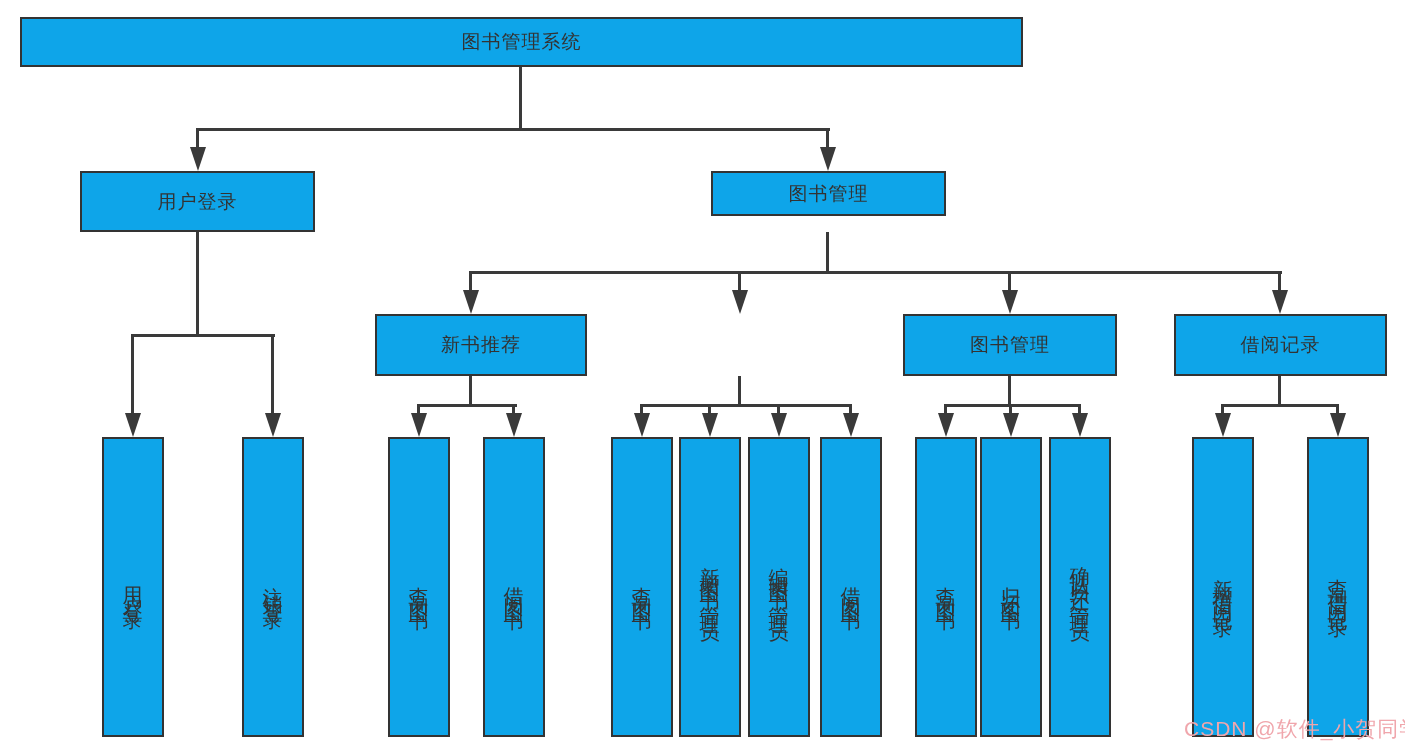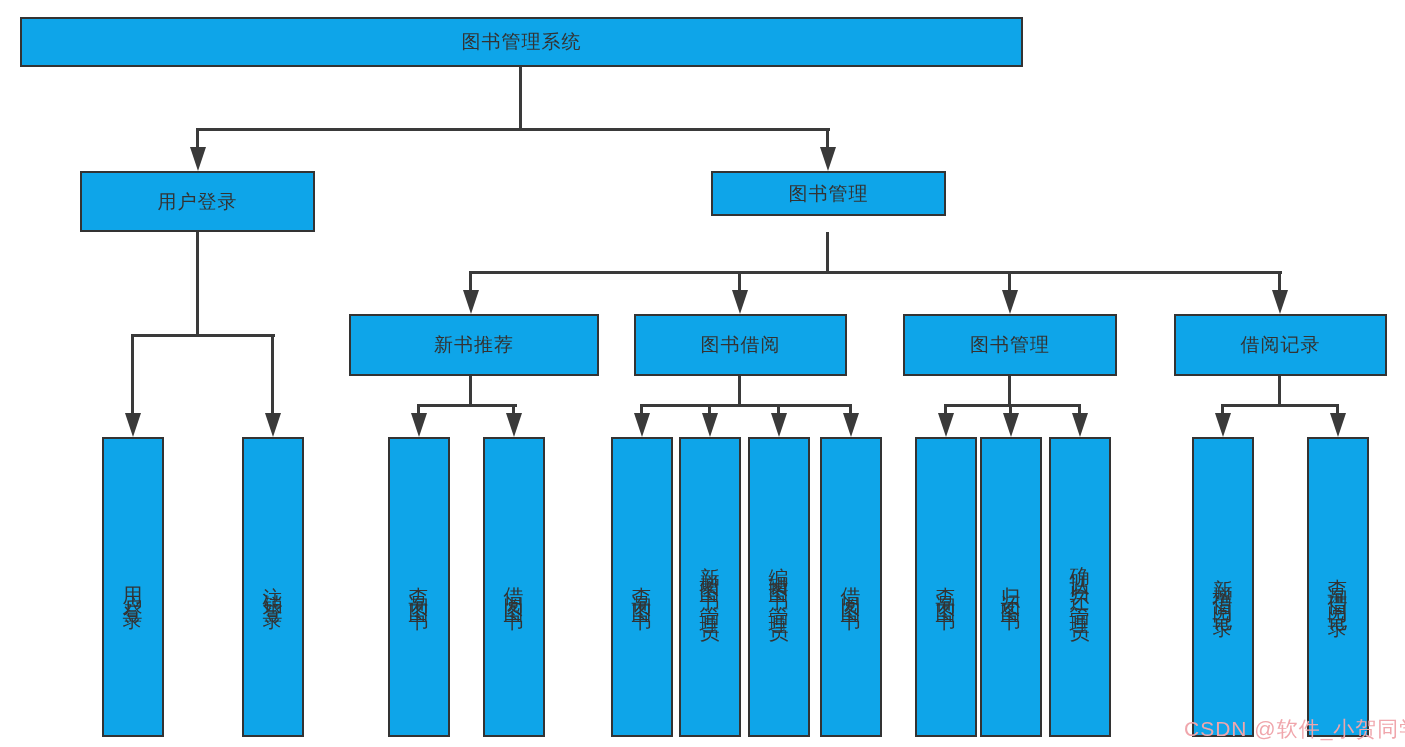--- a/index.html
+++ b/index.html
@@ -26,21 +26,21 @@
   }
   .hnode {
     font-size: 19px;
     letter-spacing: 1px;
     white-space: nowrap;
   }
   .root-node  { left: 20px;  top: 17px;  width: 1003px; height: 50px; }
   .l2a        { left: 80px;  top: 171px; width: 235px;  height: 61px; }
   .l2b        { left: 711px; top: 171px; width: 235px;  height: 45px; }
   .l3         { top: 314px;  height: 62px; }
-  .l3a { left: 349px;  width: 250px; }
+  .l3a { left: 375px;  width: 212px; }
   .l3b { left: 634px;  width: 213px; }
   .l3c { left: 903px;  width: 214px; }
   .l3d { left: 1174px; width: 213px; }
   .leaf {
     top: 437px;
     width: 62px;
     height: 300px;
   }
   .vtext {
     writing-mode: vertical-rl;
@@ -84,23 +84,20 @@
   <div class="node hnode l2a">
     <span>用户登录</span>
   </div>
   <div class="node hnode l2b">
     <span>图书管理</span>
   </div>
 
   <div class="node hnode l3 l3a">
     <span>新书推荐</span>
   </div>
-  <div class="node hnode l3 l3b">
-    <span>图书借阅</span>
-  </div>
   <div class="node hnode l3 l3c">
     <span>图书管理</span>
   </div>
   <div class="node hnode l3 l3d">
     <span>借阅记录</span>
   </div>
 
   <div class="node leaf" style="left:102px">
     <span class="vtext">用户登录</span>
   </div>

